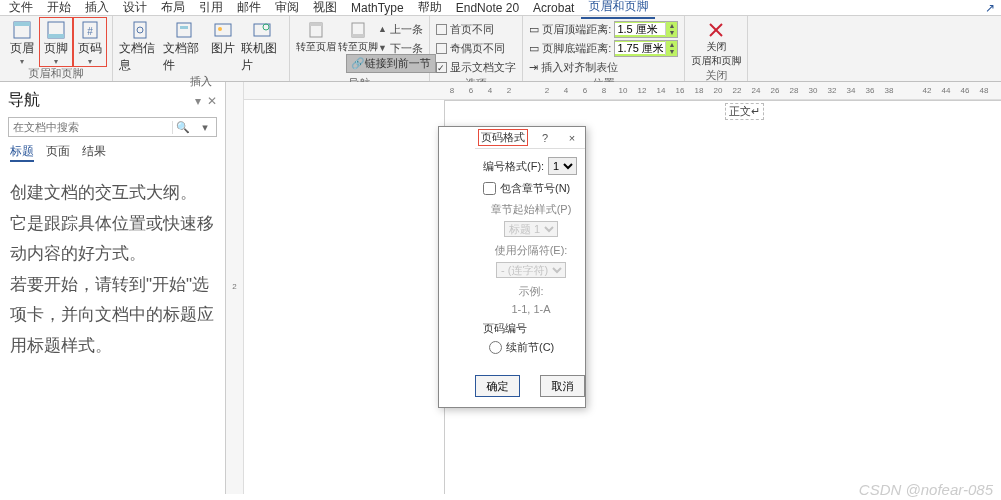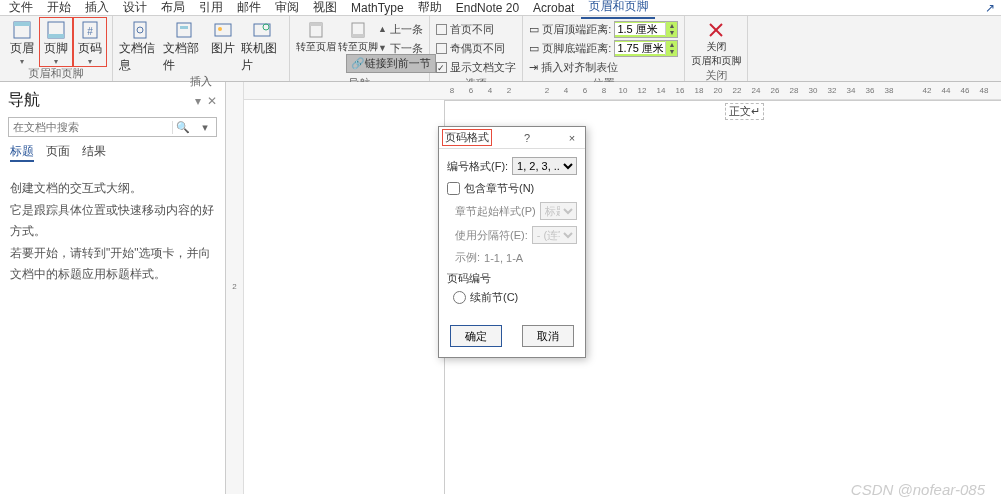--- a/index.html
+++ b/index.html
@@ -32,49 +32,49 @@
   .main { display: flex; height: calc(500px - 22px - 66px); }
   .navpane { width: 226px; border-right: 1px solid #ccc; display: flex; flex-direction: column; }
   .nav-header { display: flex; align-items: center; padding: 8px 8px 4px 8px; }
   .nav-header h1 { font-size: 16px; font-weight: normal; color: #222; }
   .nav-ctrls { margin-left: auto; display: flex; gap: 6px; color: #888; }
   .searchbox { margin: 2px 8px; border: 1px solid #bbb; height: 20px; display: flex; align-items: center; }
   .searchbox input { flex: 1; border: none; font-size: 11px; padding: 0 4px; outline: none; }
   .searchbox .sicon { width: 22px; text-align: center; color: #666; border-left: 1px solid #ddd; font-size: 11px; }
   .navtabs { display: flex; gap: 12px; padding: 4px 10px; font-size: 12px; color: #444; }
   .navtabs .nt.active { color: #2b579a; border-bottom: 2px solid #2b579a; }
-  .navhelp { padding: 12px 10px; font-size: 12px; color: #555; line-height: 1.8; }
+  .navhelp { padding: 12px 10px; font-size: 17px; color: #555; line-height: 1.8; }
   .vruler { width: 18px; background: #f6f6f6; border-right: 1px solid #ddd; position: relative; font-size: 8px; color: #777; text-align: center; }
   .vruler div { position: absolute; width: 100%; }
   .docarea { flex: 1; position: relative; background: #fff; overflow: hidden; }
   .hruler { height: 18px; background: #f6f6f6; border-bottom: 1px solid #ddd; font-size: 8px; color: #777; display: flex; align-items: center; padding-left: 200px; gap: 3px; white-space: nowrap; }
   .hruler span { display: inline-block; width: 16px; text-align: center; }
   .page { position: absolute; top: 18px; left: 200px; width: 640px; height: 470px; background: #fff; border: 1px solid #ccc; }
   .bodytext-mark { position: absolute; top: 2px; left: 280px; border: 1px dashed #bbb; font-size: 11px; padding: 0 3px; color: #444; }
   
-  .dialog { position: absolute; top: 126px; left: 438px; width: 148px; background: #fff; border: 1px solid #888; box-shadow: 2px 2px 8px rgba(0,0,0,0.25); font-size: 11px; }
+  .dialog { position: absolute; top: 126px; left: 438px; width: 148px; background: #fff; border: 1px solid #888; box-shadow: 2px 2px 8px rgba(0,0,0,0.25); font-size: 11px; padding-left: 36px; }
   .dlg-title { display: flex; align-items: center; height: 22px; border-bottom: 1px solid #ddd; padding: 0 4px; }
   .dlg-title span.ti { outline: 1px solid #e74c3c; padding: 0 2px; }
   .dlg-title .tbtn { margin-left: auto; width: 18px; text-align: center; color: #555; cursor: pointer; }
   .dlg-body { padding: 8px; }
   .dlg-body .row { display: flex; align-items: center; gap: 4px; margin-bottom: 6px; }
   .dlg-body label { flex-shrink: 0; }
   .sel { border: 1px solid #aaa; height: 18px; font-size: 11px; flex: 1; min-width: 0; }
-  .dlg-body .indent { margin-left: 8px; color: #888; }
+  .dlg-body .indent { margin-left: 2px; color: #888; flex-direction: column; }
   .dlg-body .indent .sel { color: #aaa; }
   .fieldset { margin-top: 4px; }
   .fieldset .legend { font-size: 11px; color: #333; margin-bottom: 4px; }
   .radio { display: flex; align-items: center; gap: 4px; margin-left: 6px; margin-bottom: 4px; }
   .radio input { margin: 0; }
   .startpg { outline: 1px solid #e74c3c; padding: 1px 2px; display: flex; align-items: center; gap: 4px; width: 140px; }
   .dlg-buttons { display: flex; gap: 20px; justify-content: center; padding: 8px 0 10px 0; }
   .dlg-buttons button { width: 52px; height: 22px; border: 1px solid #888; background: #f4f4f4; font-size: 11px; cursor: pointer; }
   .dlg-buttons button.ok { border-color: #2b579a; }
   .linkprev { position: absolute; top: 54px; left: 346px; background: #bdbdbd; border: 1px solid #999; font-size: 11px; padding: 1px 4px; }
-  .watermark { position: absolute; right: 16px; bottom: 2px; color: #ccc; font-size: 15px; font-style: italic; }
+  .watermark { position: absolute; right: 8px; bottom: 2px; color: #ccc; font-size: 15px; font-style: italic; }
 </style>
 </head>
 <body>
 
 <div class="menubar">
   <div class="tab">文件</div>
   <div class="tab">开始</div>
   <div class="tab">插入</div>
   <div class="tab">设计</div>
   <div class="tab">布局</div>

